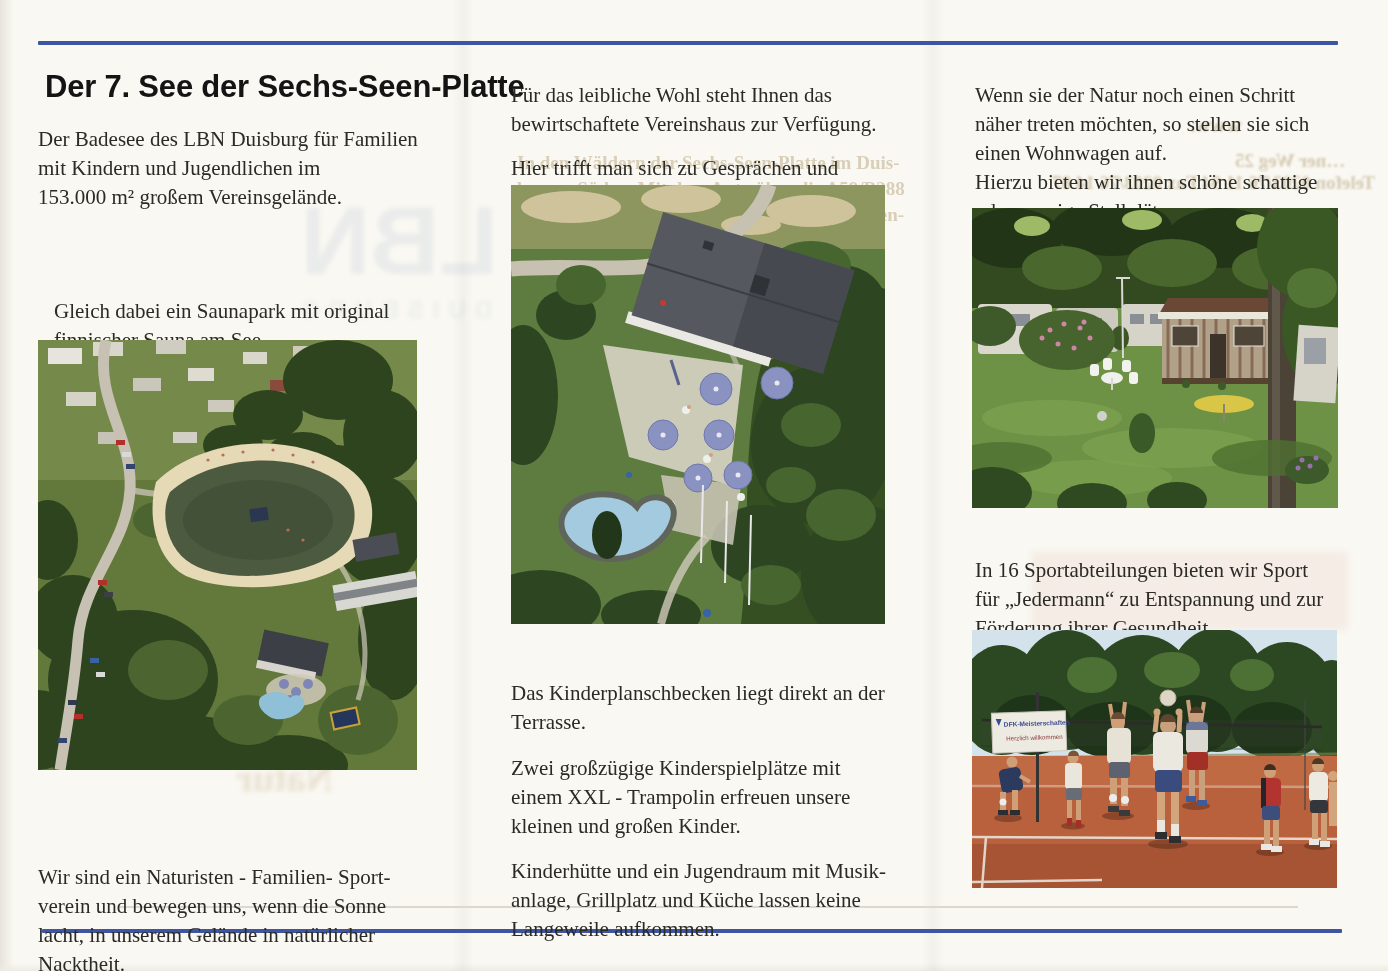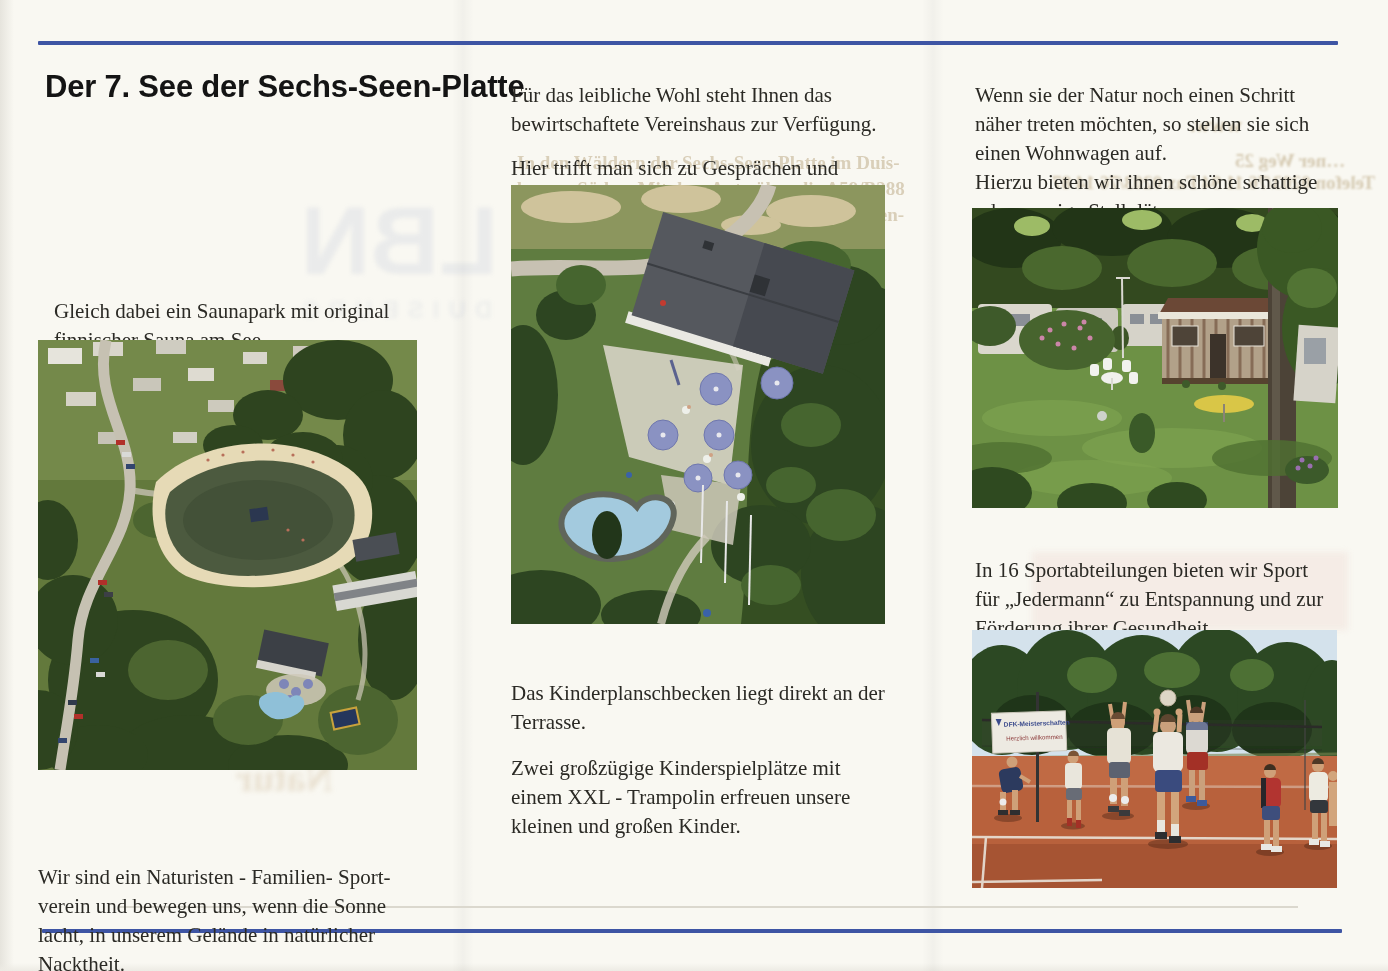--- a/index.html
+++ b/index.html
@@ -84,20 +84,23 @@
 burger Süden. Mit dem Auto über die A59/B288
 Ausfahrt Großenbaum in Richtung Sechs-Seen-
 Platte. Dann weiter in die Straße</div>
   <div class="ghost ghost-smudge-left">Natur</div>
   <div class="ghost ghost-rect-right"></div>
   <div class="ghost ghost-tan ghost-mirror" style="left:1190px;top:112px;font-size:22px;">www.</div>
   <div class="ghost ghost-tan ghost-mirror" style="left:1235px;top:150px;font-size:19px;">…ner Weg 25</div>
   <div class="ghost ghost-tan ghost-mirror" style="left:1030px;top:172px;font-size:19px;width:345px;">Telefon 0203/76 11 94      Fax 0203/76 14 87</div>
 
   <h1 class="heading" style="left:38px;top:62px;">Der 7. See der Sechs-Seen-Platte</h1>
+  <p class="para" style="left:38px;top:104px;">Der Badesee des LBN Duisburg für Familien
+mit Kindern und Jugendlichen im
+153.000 m² großem Vereinsgelände.</p>
   <p class="para" style="left:38px;top:276px;margin-left:16px;">Gleich dabei ein Saunapark mit original
 finnischer Sauna am See.</p>
 
   <svg class="photo" style="left:38px;top:340px;" width="379" height="430" viewBox="0 0 379 430" role="img">
     <rect width="379" height="430" fill="#63793c"></rect>
     <rect width="379" height="140" fill="#74894a"></rect>
 
     <g>
       <rect x="10" y="8" width="34" height="16" fill="#e6e4dc"></rect>
         <rect x="55" y="2" width="30" height="14" fill="#d9d6cb"></rect>
@@ -273,20 +276,23 @@
     <path d="M150,439 C160,400 178,370 196,352" stroke="#cfc9ba" stroke-width="8" fill="none" opacity=".8"></path>
     <circle cx="118" cy="290" r="3" fill="#3a62a8"></circle>
       <circle cx="196" cy="428" r="4" fill="#3a62a8"></circle>
   </svg>
 
   <p class="para" style="left:511px;top:733px;">Zwei großzügige Kinderspielplätze mit
 einem XXL - Trampolin erfreuen unsere
 kleinen und großen Kinder.</p>
   <p class="para" style="left:511px;top:658px;">Das Kinderplanschbecken liegt direkt an der
 Terrasse.</p>
+  <p class="para" style="left:511px;top:836px;">Kinderhütte und ein Jugendraum mit Musik-
+anlage, Grillplatz und Küche lassen keine
+Langeweile aufkommen.</p>
 
   <p class="para" style="left:975px;top:60px;">Wenn sie der Natur noch einen Schritt
 näher treten möchten, so stellen sie sich
 einen Wohnwagen auf.
 Hierzu bieten wir ihnen schöne schattige
 oder sonnige Stellplätze.</p>
 
   <svg class="photo" style="left:972px;top:208px;" width="366" height="300" viewBox="0 0 366 300" role="img">
     <rect width="366" height="300" fill="#6d9145"></rect>
     <rect width="366" height="100" fill="#33491f"></rect>

